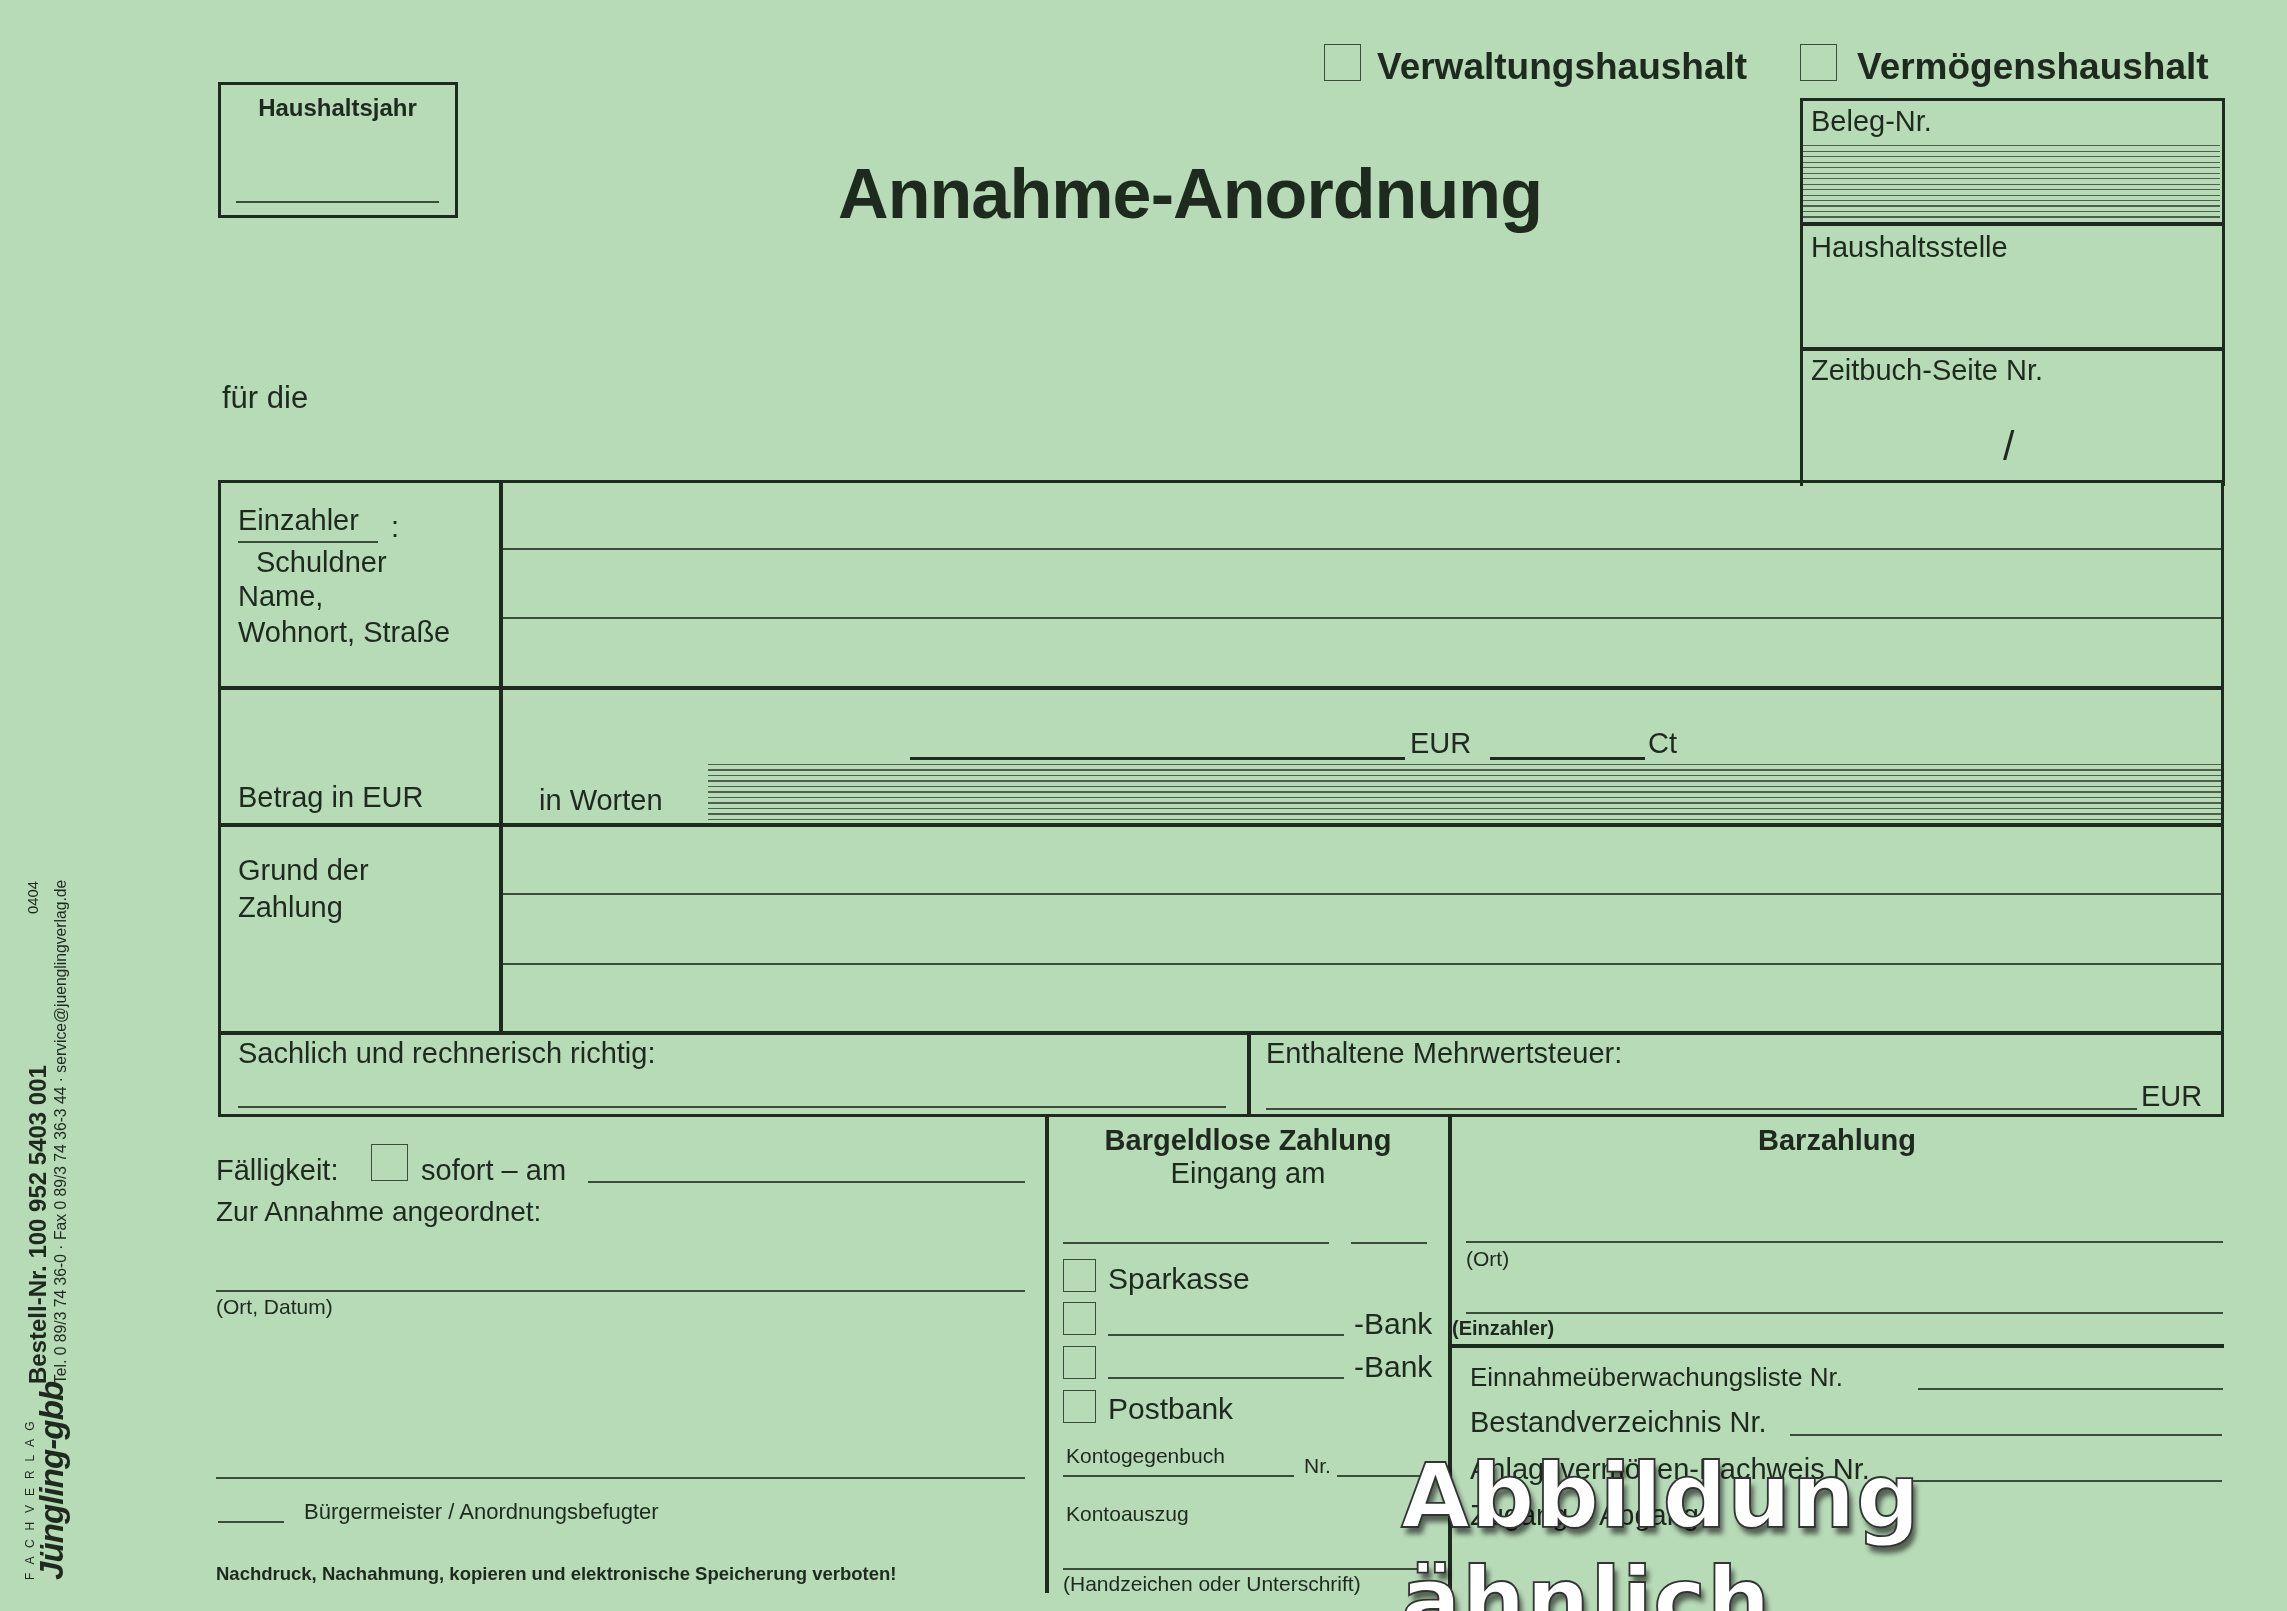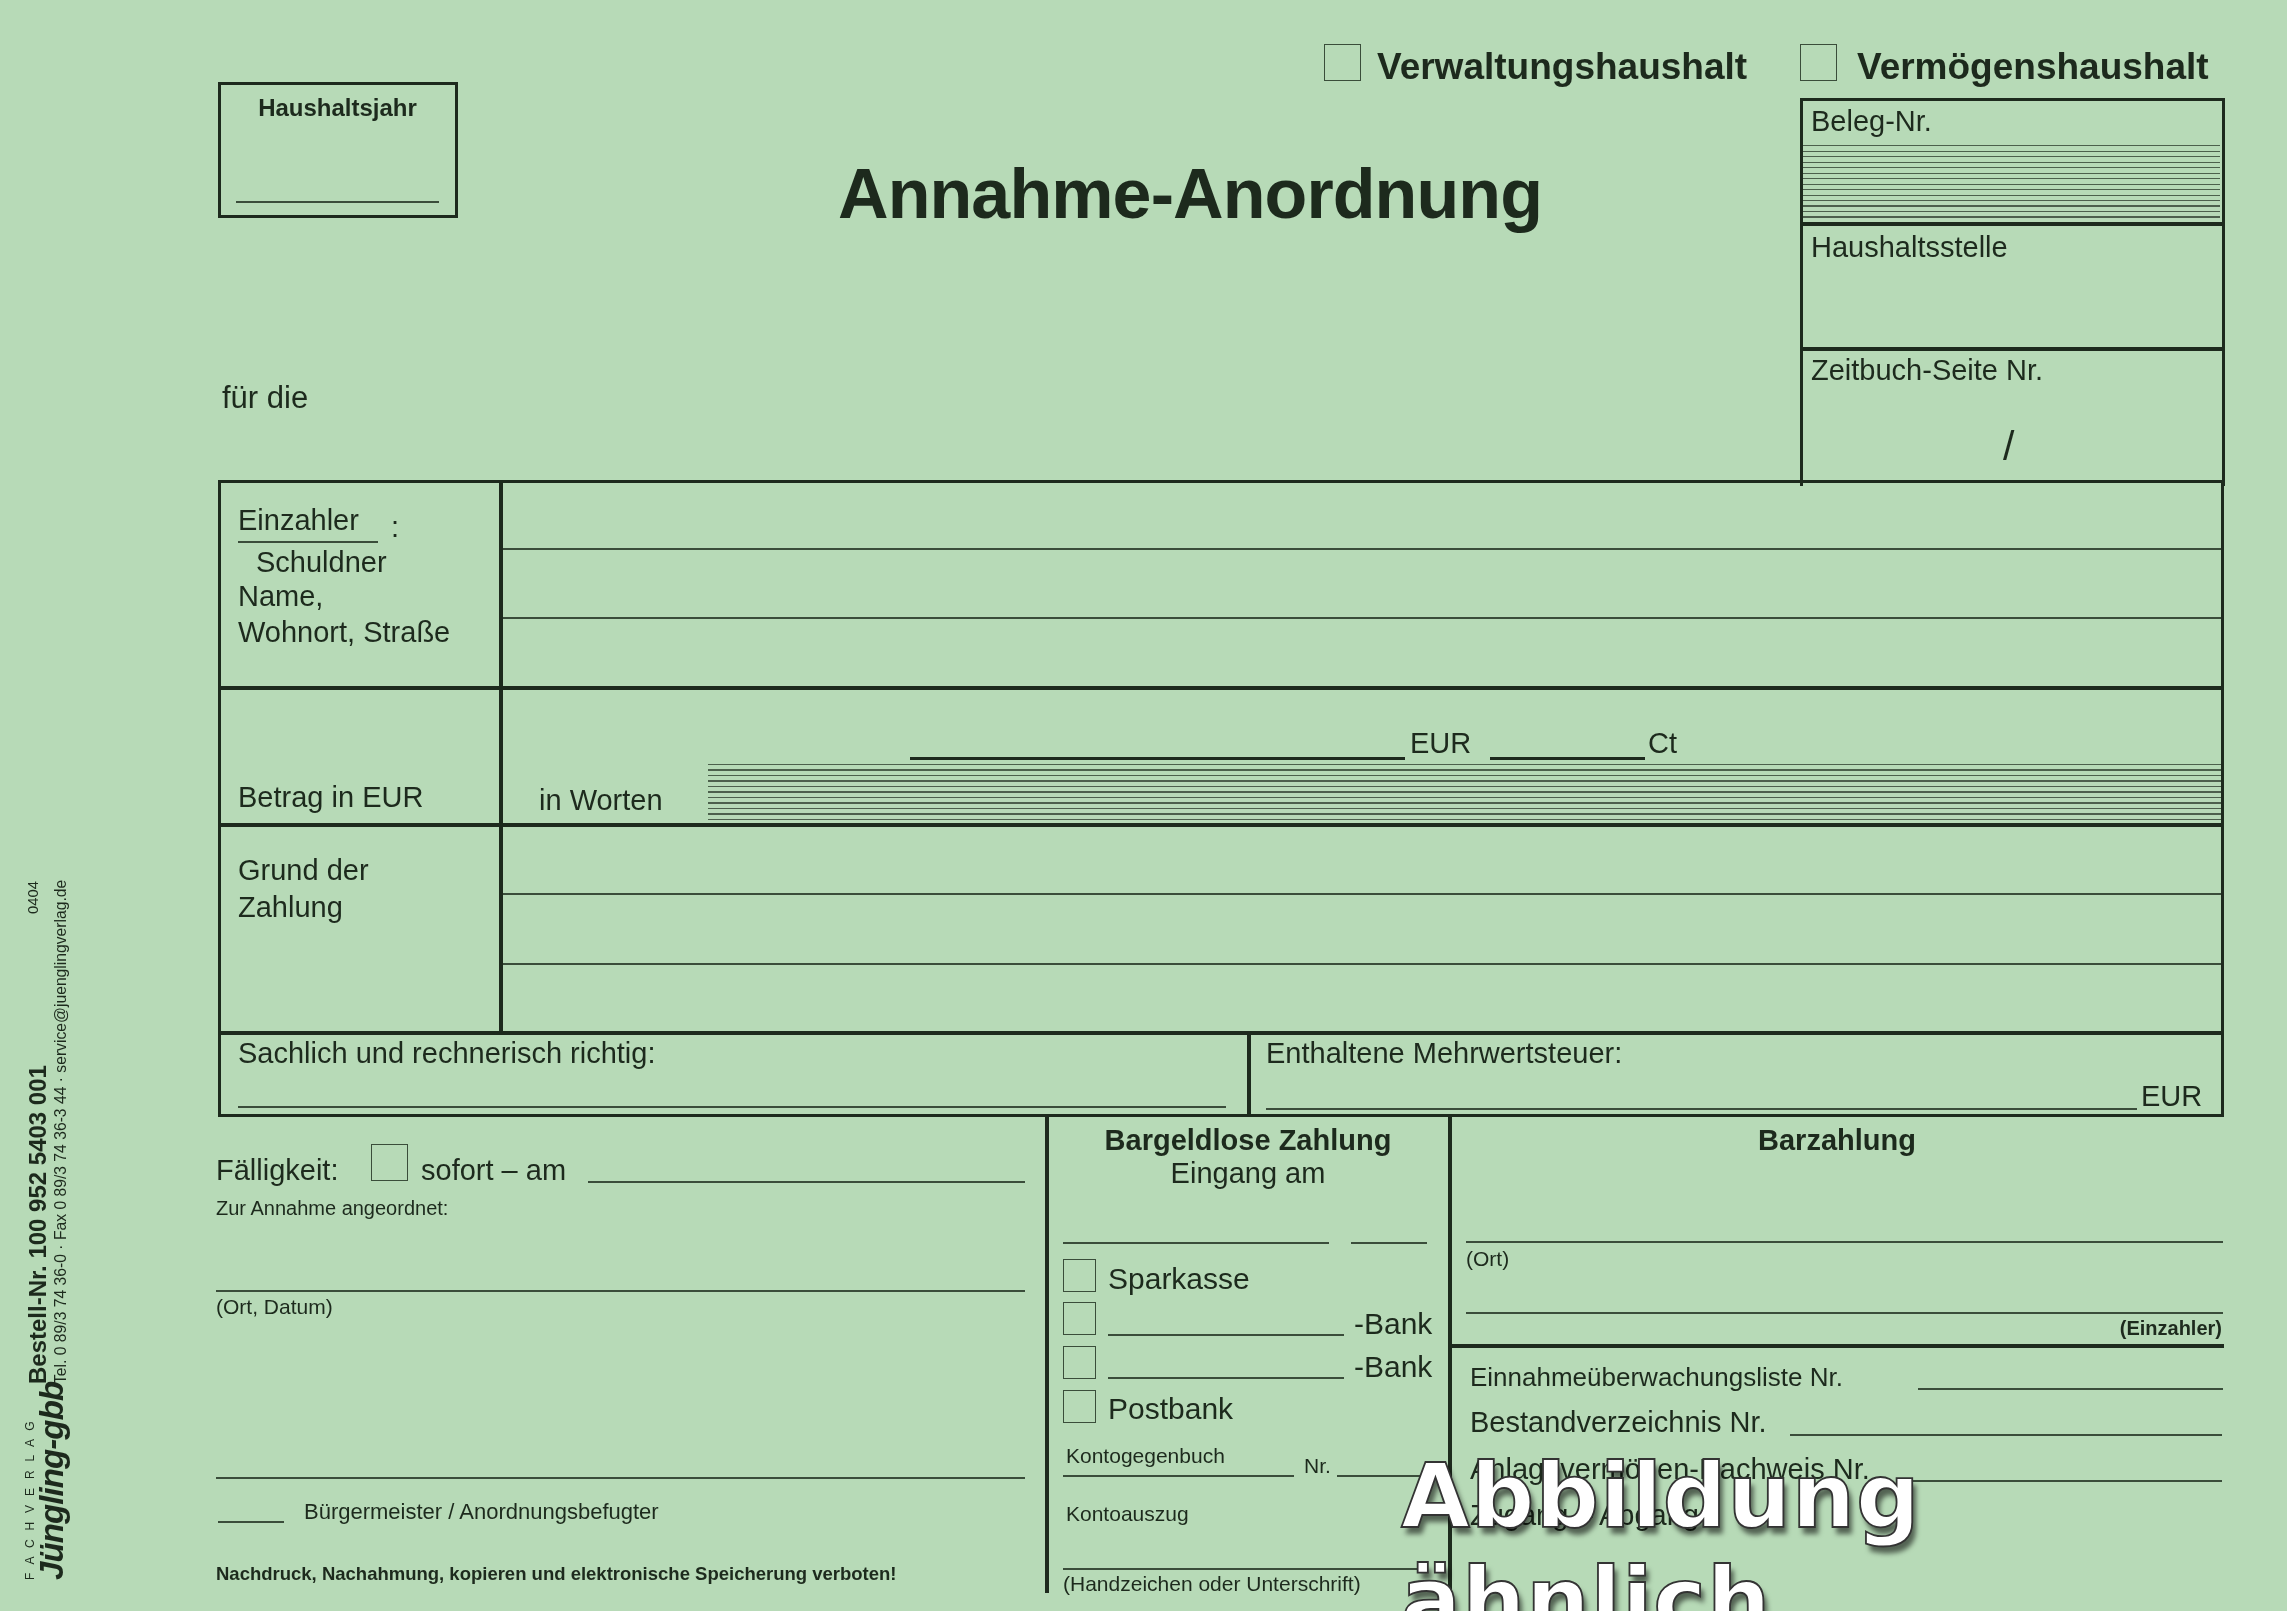--- a/index.html
+++ b/index.html
@@ -90,21 +90,21 @@
 <div class="hline" style="left:1266px;top:1108px;width:871px;"></div>
 <div class="t" style="left:2141px;top:1082px;font-size:29px;">EUR</div>
 
 <div class="vthick" style="left:1045px;top:1115px;height:478px;"></div>
 <div class="vthick" style="left:1448px;top:1115px;height:478px;"></div>
 
 <div class="t" style="left:216px;top:1156px;font-size:29px;">Fälligkeit:</div>
 <div class="cb" style="left:371px;top:1144px;width:37px;height:37px;"></div>
 <div class="t" style="left:421px;top:1156px;font-size:29px;">sofort – am</div>
 <div class="hline" style="left:588px;top:1181px;width:437px;"></div>
-<div class="t" style="left:216px;top:1198px;font-size:20px;text-align:center;">Zur Annahme angeordnet:</div>
+<div class="t" style="left:216px;top:1198px;font-size:28px;text-align:center;">Zur Annahme angeordnet:</div>
 <div class="hline" style="left:216px;top:1290px;width:809px;"></div>
 <div class="t" style="left:216px;top:1296px;font-size:21px;">(Ort, Datum)</div>
 <div class="hline" style="left:216px;top:1477px;width:809px;"></div>
 <div class="hline" style="left:218px;top:1521px;width:66px;"></div>
 <div class="t" style="left:292px;top:1501px;font-size:22px;margin-left:12px;">Bürgermeister / Anordnungsbefugter</div>
 <div class="t b" style="left:216px;top:1565px;font-size:18.5px;">Nachdruck, Nachahmung, kopieren und elektronische Speicherung verboten!</div>
 
 <div class="t b" style="left:1048px;width:400px;text-align:center;top:1126px;font-size:29px;">Bargeldlose Zahlung</div>
 <div class="t" style="left:1048px;width:400px;text-align:center;top:1159px;font-size:29px;">Eingang am</div>
 <div class="hline" style="left:1063px;top:1242px;width:266px;"></div>
@@ -129,21 +129,21 @@
 <div class="t" style="left:1304px;top:1455px;font-size:21px;">Nr.</div>
 <div class="hline" style="left:1337px;top:1475px;width:92px;"></div>
 <div class="t" style="left:1066px;top:1479px;font-size:21px;margin-top:24px;">Kontoauszug</div>
 <div class="hline" style="left:1063px;top:1568px;width:364px;"></div>
 <div class="t" style="left:1063px;top:1573px;font-size:21px;">(Handzeichen oder Unterschrift)</div>
 
 <div class="t b" style="left:1452px;width:770px;text-align:center;top:1126px;font-size:29px;">Barzahlung</div>
 <div class="hline" style="left:1466px;top:1241px;width:757px;"></div>
 <div class="t" style="left:1466px;top:1248px;font-size:21px;">(Ort)</div>
 <div class="hline" style="left:1466px;top:1312px;width:757px;"></div>
-<div class="t b" style="left:1452px;width:770px;text-align:right;top:1318px;font-size:20px;">(Einzahler)</div>
+<div class="t b" style="left:1452px;width:770px;text-align:left;top:1318px;font-size:20px;">(Einzahler)</div>
 <div class="hthick" style="left:1450px;top:1344px;width:774px;"></div>
 
 <div class="t" style="left:1470px;top:1364px;font-size:26px;">Einnahmeüberwachungsliste Nr.</div>
 <div class="hline" style="left:1918px;top:1388px;width:305px;"></div>
 <div class="t" style="left:1470px;top:1408px;font-size:29px;">Bestandverzeichnis Nr.</div>
 <div class="hline" style="left:1790px;top:1434px;width:432px;"></div>
 <div class="t" style="left:1470px;top:1455px;font-size:29px;">Anlagevermögen-Nachweis Nr.</div>
 <div class="hline" style="left:1903px;top:1480px;width:319px;"></div>
 <div class="t" style="left:1470px;top:1501px;font-size:29px;">Zugang – Abgang</div>
 

